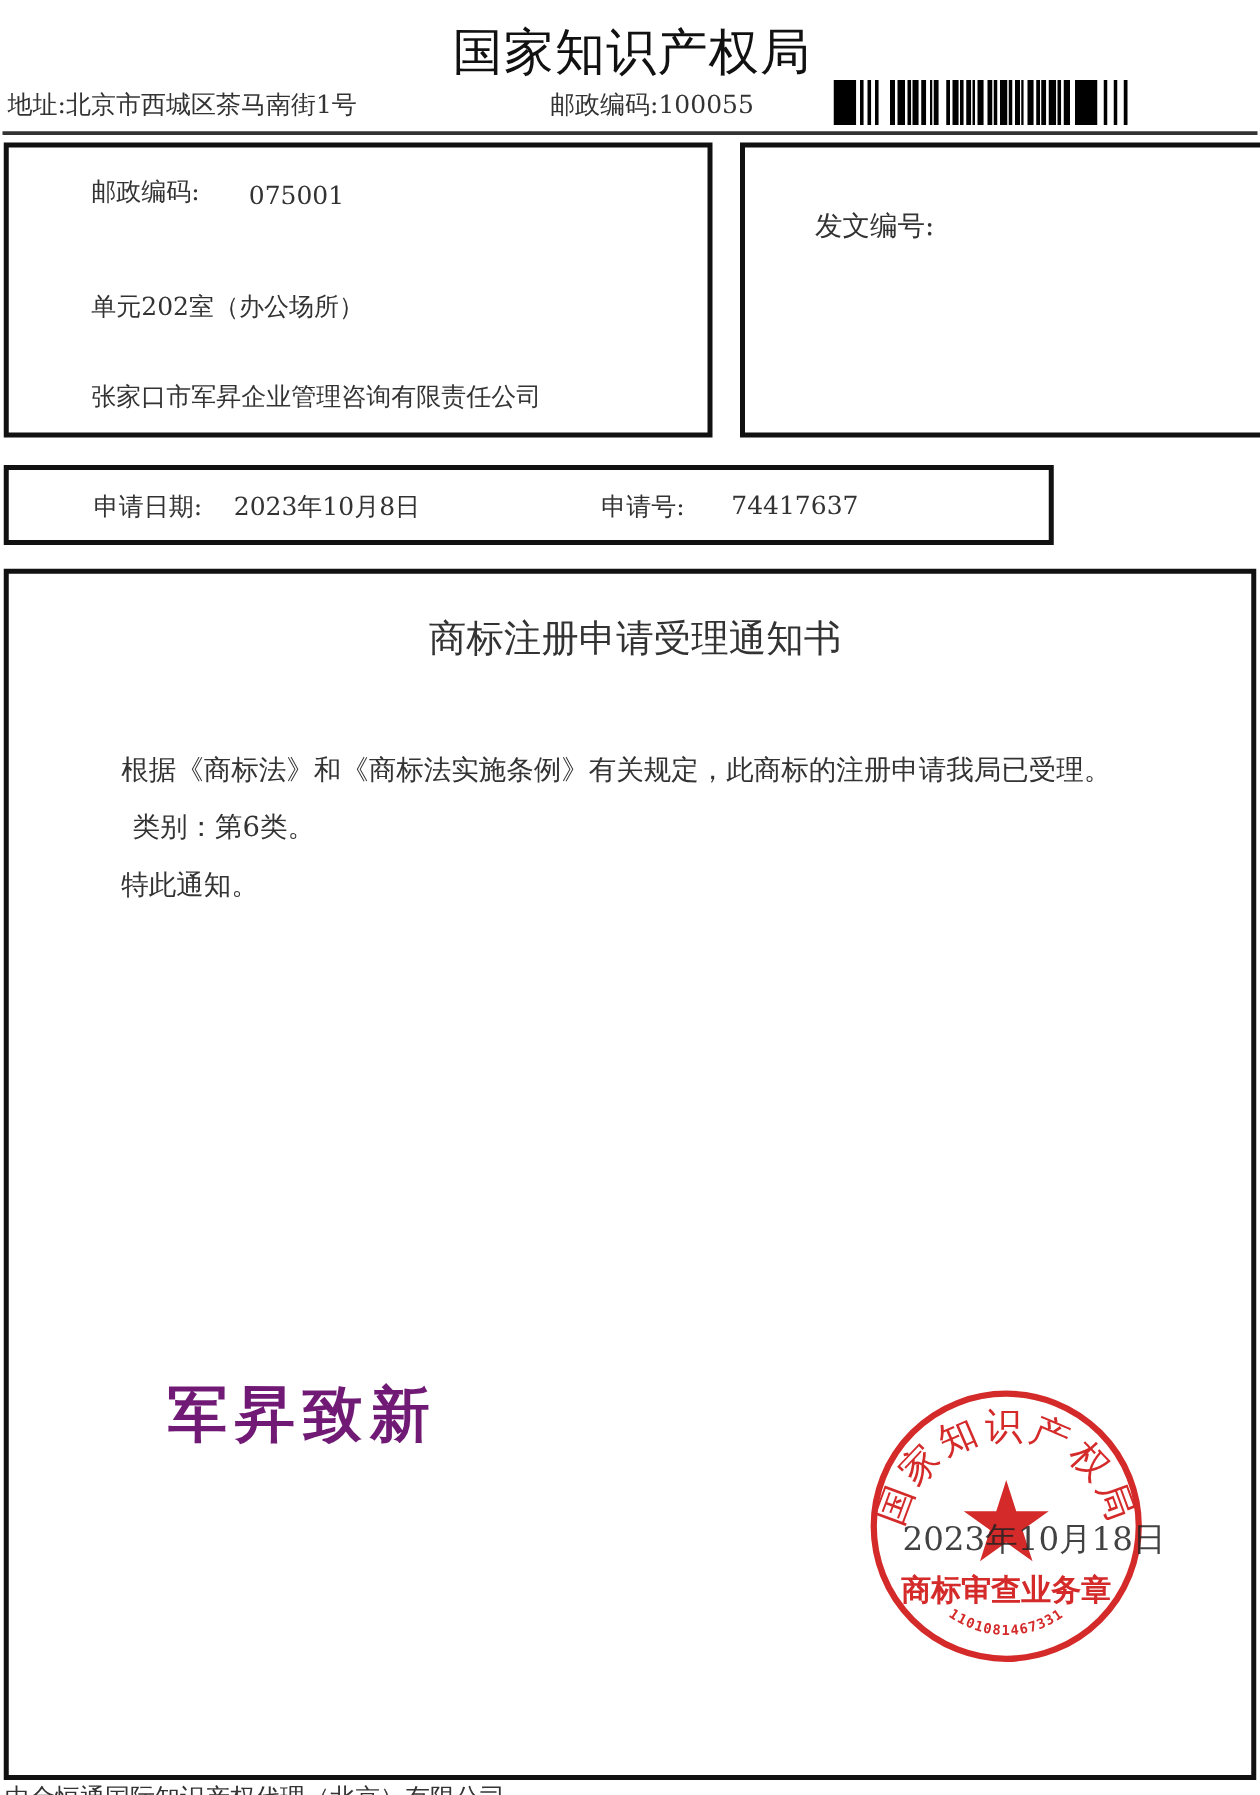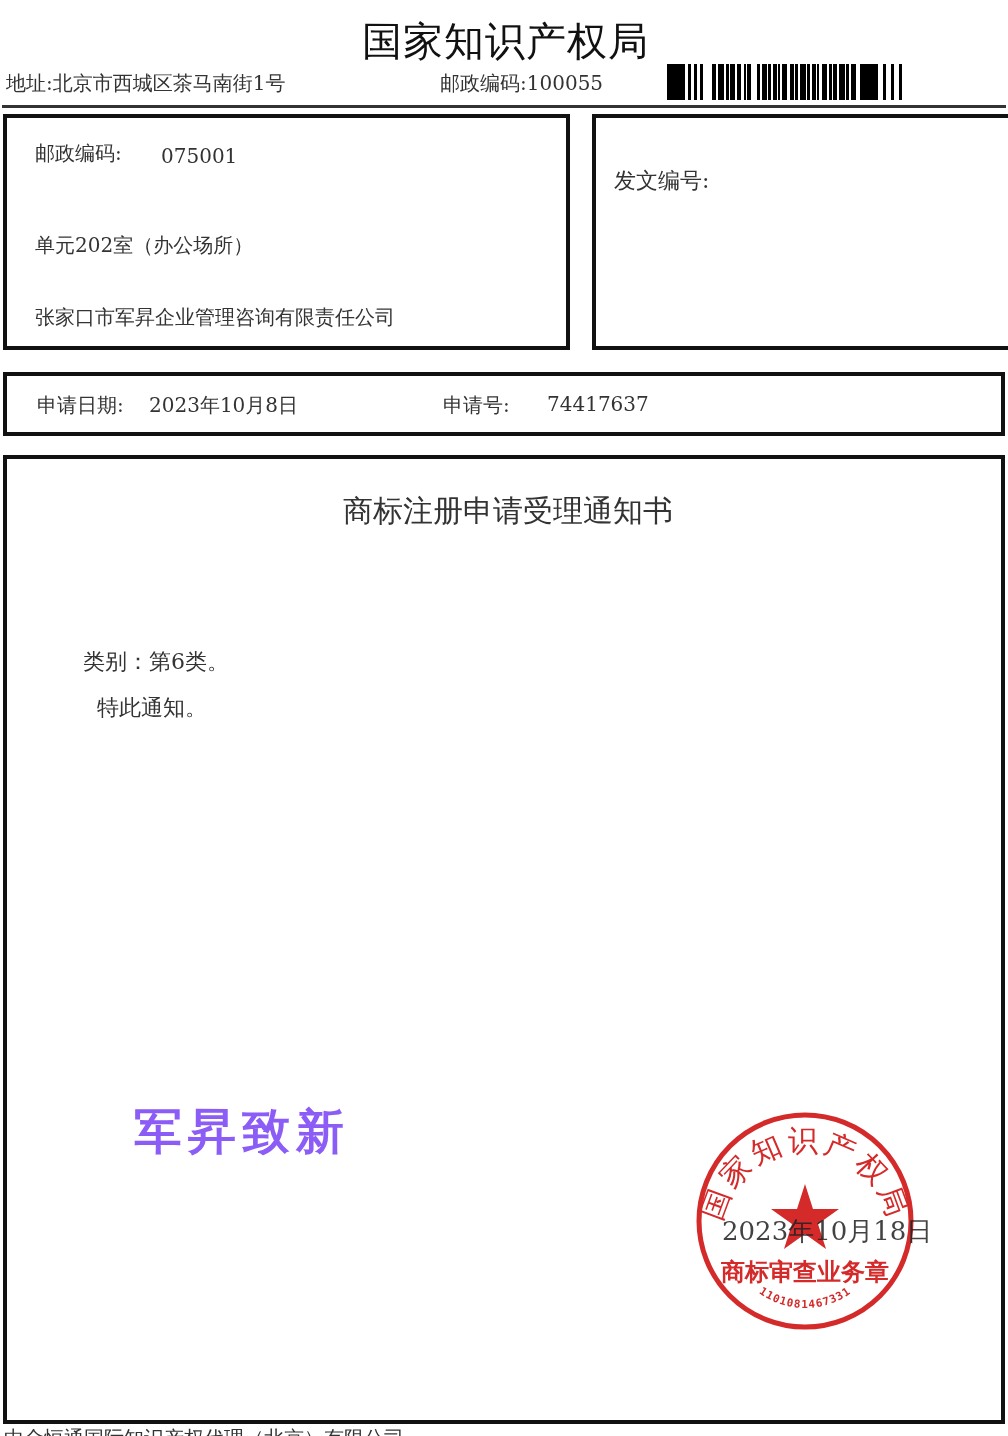--- a/index.html
+++ b/index.html
@@ -18,30 +18,30 @@
   .header-post { left: 440px; top: 70px; font-size: 20px; color: #333; white-space: nowrap; }
   .header-rule { left: 2px; top: 105px; width: 1004px; height: 3px; background: #333; }
   .barcode {
     left: 667px; top: 64px; width: 333px; height: 36px;
     display: flex; align-items: stretch;
   }
   .barcode span { display: block; height: 100%; }
   .box { border: 4px solid #111; box-sizing: border-box; background: #fff; }
   .recipient-box { left: 3px; top: 114px; width: 567px; height: 236px; }
   .docnum-box { left: 592px; top: 114px; width: 453px; height: 236px; }
-  .filing-box { left: 3px; top: 372px; width: 1002px; height: 64px; }
+  .filing-box { left: 3px; top: 372px; width: 840px; height: 64px; }
   .notice-box { left: 3px; top: 455px; width: 1002px; height: 969px; }
-  .lbl { font-size: 20px; color: #333; white-space: nowrap; }
+  .lbl { font-size: 20px; color: #333; white-space: nowrap; margin-left: 38px; }
   .notice-title {
     left: 0; width: 1002px; text-align: center; top: 32px; font-size: 30px; color: #333;
     font-family: "DejaVu Sans", "Liberation Sans", sans-serif;
   }
   .notice-p { font-size: 22px; color: #333; white-space: nowrap; }
   .mark {
-    left: 134px; top: 1100px; font-size: 48px; font-weight: bold; color: #8b5cf6;
+    left: 134px; top: 1100px; font-size: 48px; font-weight: bold; color: #701a75;
     letter-spacing: 6px; font-family: Liberation Mono, monospace; white-space: nowrap;
   }
   .seal { left: 692px; top: 1108px; width: 226px; height: 226px; }
   .seal-date {
     left: 722px; top: 1214px; font-size: 26px; color: #222; white-space: nowrap;
     font-family: "DejaVu Serif", "Liberation Serif", serif; opacity: 0.85;
   }
   .footer {
     left: 4px; top: 1425px; font-size: 20px; color: #333; white-space: nowrap;
   }
@@ -134,21 +134,22 @@
 
 <div class="abs box filing-box">
   <div class="abs lbl" style="left:30px; top:16px;">申请日期:</div>
   <div class="abs lbl" style="left:142px; top:16px;">2023年10月8日</div>
   <div class="abs lbl" style="left:436px; top:16px;">申请号:</div>
   <div class="abs lbl" style="left:540px; top:16px;">74417637</div>
 </div>
 
 <div class="abs box notice-box">
   <div class="abs notice-title">商标注册申请受理通知书</div>
-  <div class="abs notice-p" style="left:76px; top:188px;">类别：第6类。</div>
+  <div class="abs notice-p" style="left:90px; top:142px;">根据《商标法》和《商标法实施条例》有关规定，此商标的注册申请我局已受理。</div>
+  <div class="abs notice-p" style="left:99px; top:188px;">类别：第6类。</div>
   <div class="abs notice-p" style="left:90px; top:234px;">特此通知。</div>
 </div>
 
 <div class="abs mark">军昇致新</div>
 
 <svg class="abs seal" viewBox="0 0 226 226">
   <defs>
     <path id="topArc" d="M 30 140 A 84 84 0 1 1 196 140"></path>
     <path id="botArc" d="M 50 168 A 78 78 0 0 0 176 168"></path>
   </defs>

